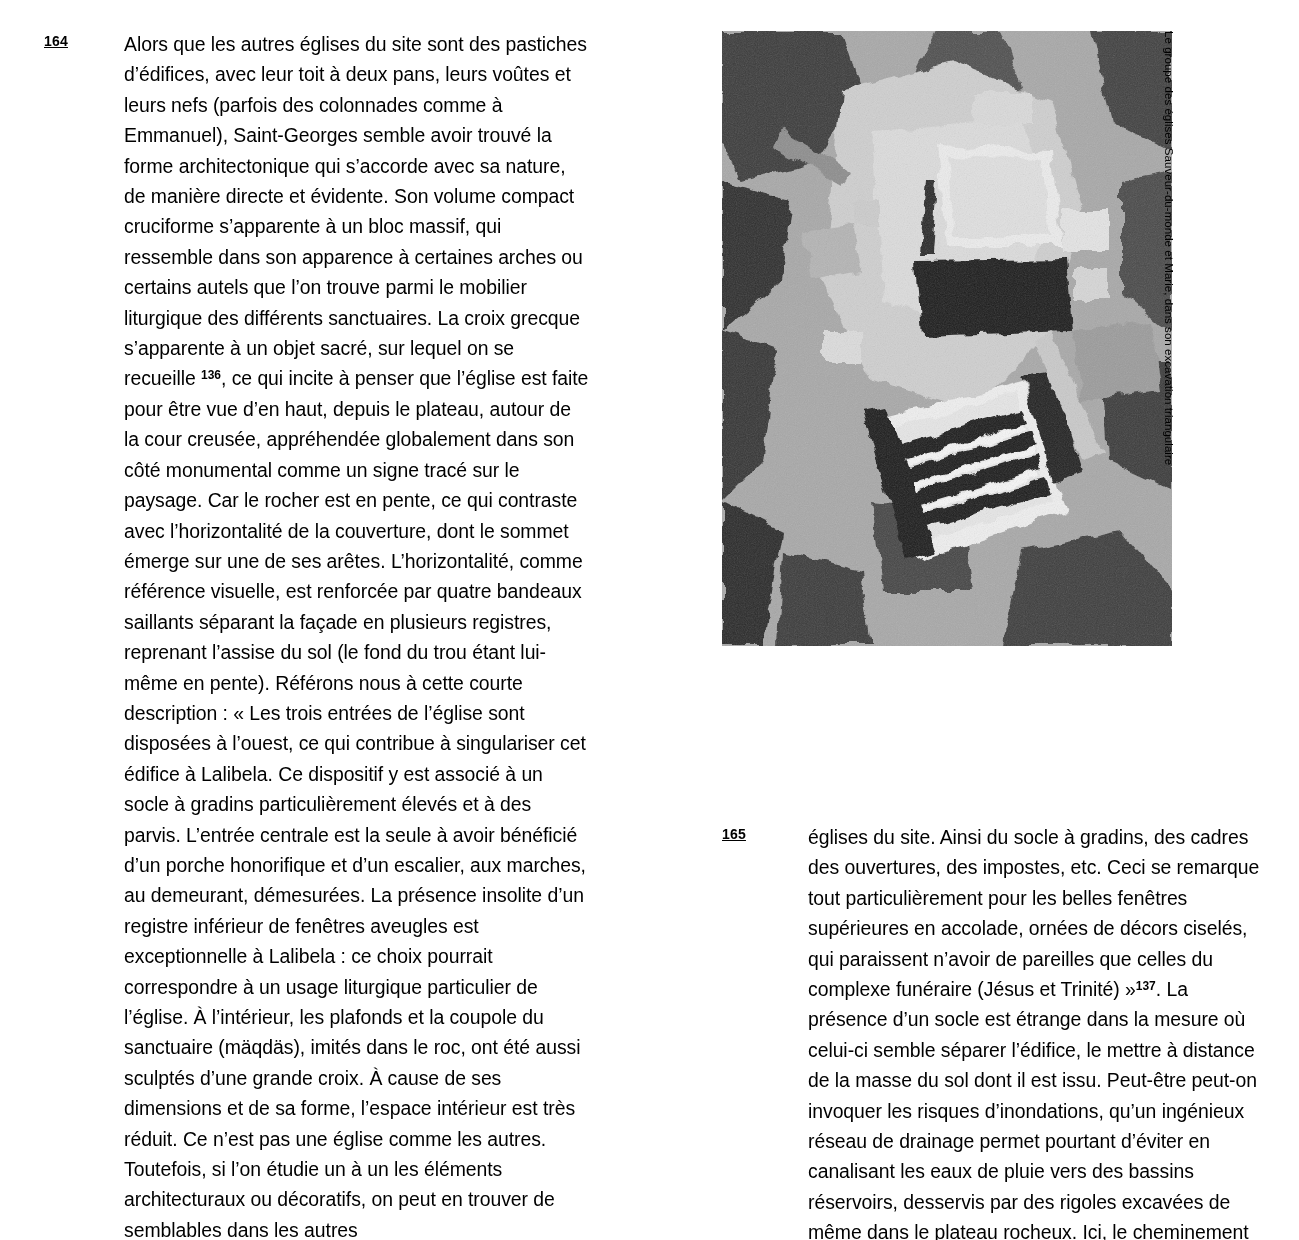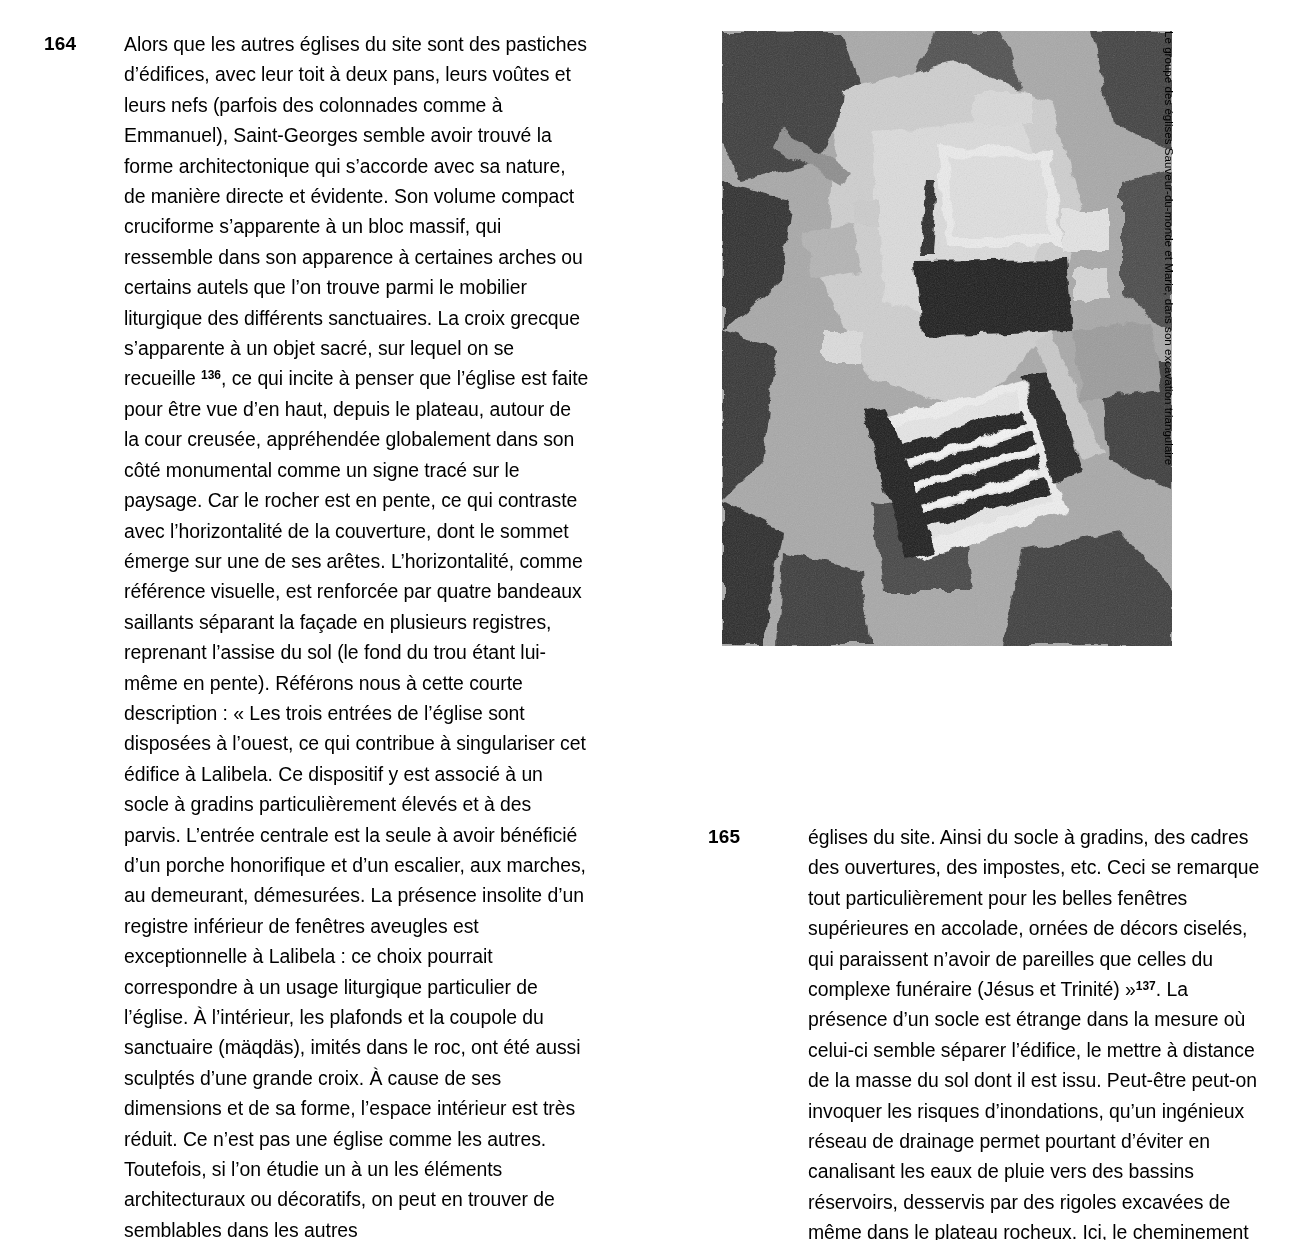--- a/index.html
+++ b/index.html
@@ -24,23 +24,24 @@
   
   .col-left {
     position: absolute;
     left: 0;
     top: 0;
     width: 620px;
     height: 1240px;
   }
   .folio {
     position: absolute;
-    font-size: 19px;
+    font-size: 14px;
     font-weight: bold;
     letter-spacing: 0.2px;
+    text-decoration: underline;
   }
   .folio-left {
     left: 44px;
     top: 33px;
   }
   .body-left {
     position: absolute;
     left: 124px;
     top: 29px;
     width: 466px;
@@ -199,20 +200,20 @@
         <path d="M330 300 L380 420 L360 430 L312 310 Z" fill="#c9c9c9"></path>
         <path d="M60 100 L130 140 L120 155 L52 116 Z" fill="#8d8d8d"></path>
       </g>
 
       <rect x="0" y="0" width="450" height="615" filter="url(#grain)" opacity="0.5"></rect>
     </svg>
   </div>
   <div class="figure-caption">Le groupe des églises Sauveur-du-monde et Marie, dans son excavation triangulaire</div>
 
   <div class="col-right">
-    <div class="folio folio-right" style="left:88px;">165</div>
+    <div class="folio folio-right" style="left:102px;">165</div>
 
     <div class="body-right" style="left:188px;">
       <p><span>églises du site. Ainsi du socle à gradins, des cadres des ouvertures, des impostes, etc. Ceci se remarque tout particulièrement pour les belles fenêtres supérieures en accolade, ornées de décors ciselés, qui paraissent n’avoir de pareilles que celles du complexe funéraire (Jésus et Trinité) »</span><sup>137</sup><span>. La présence d’un socle est étrange dans la mesure où celui-ci semble séparer l’édifice, le mettre à distance de la masse du sol dont il est issu. Peut-être peut-on invoquer les risques d’inondations, qu’un ingénieux réseau de drainage permet pourtant d’éviter en canalisant les eaux de pluie vers des bassins réservoirs, desservis par des rigoles excavées de même dans le plateau rocheux. Ici, le cheminement de l’eau</span></p>
     </div>
   </div>
 
 </div>
 
 </body></html>

